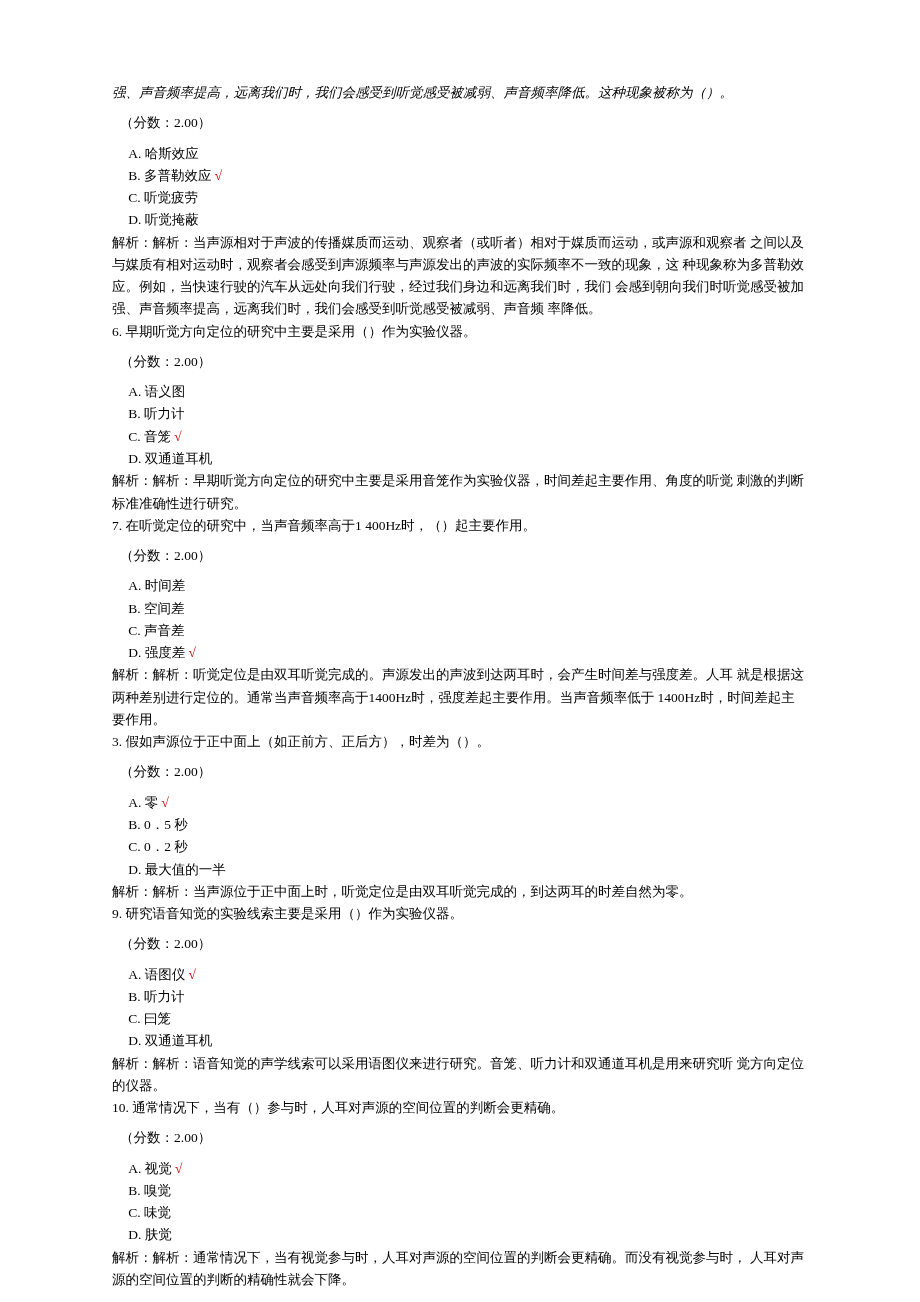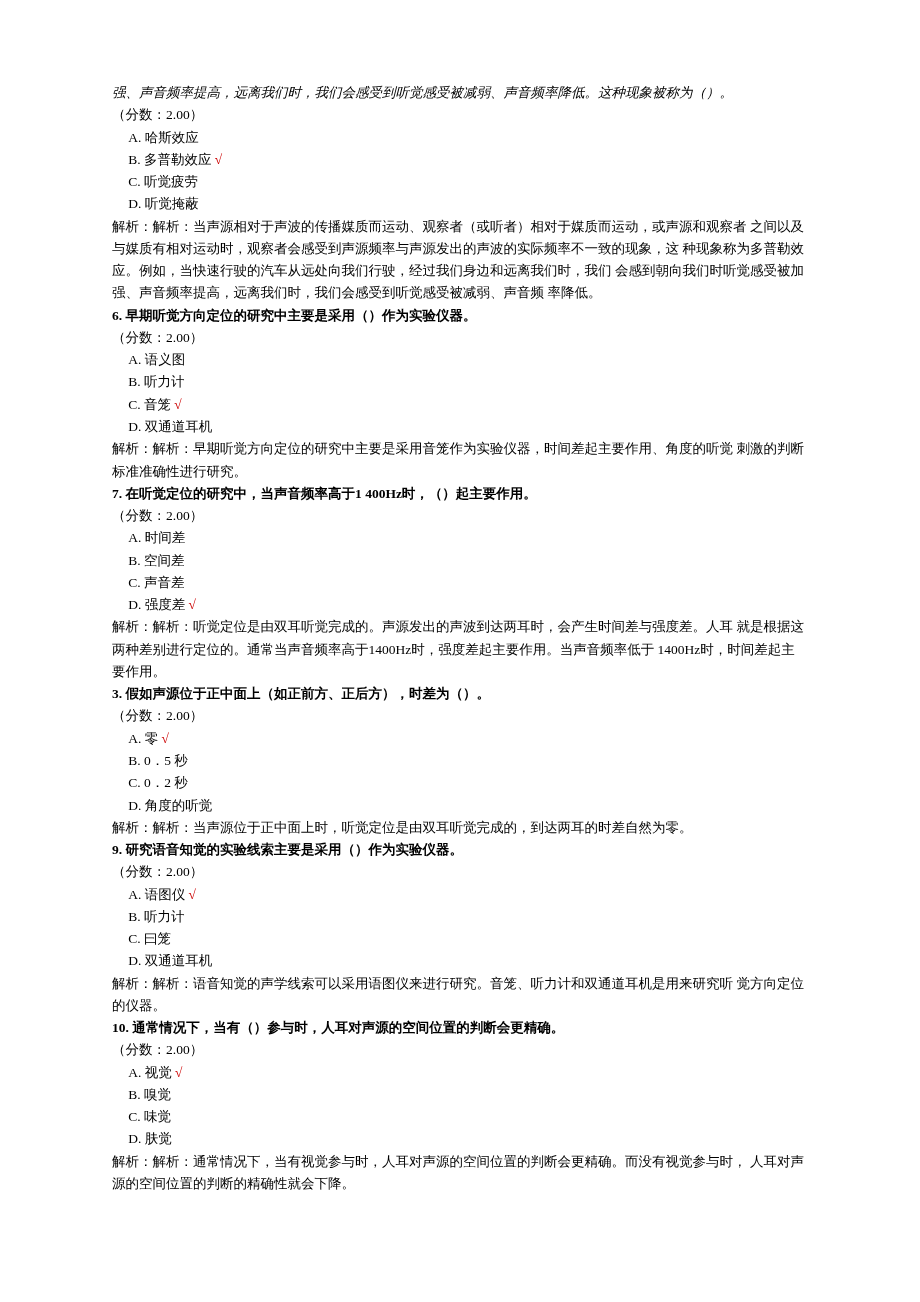--- a/index.html
+++ b/index.html
@@ -7,25 +7,25 @@
     font-size: 13.5px;
     line-height: 1.65;
     color: #000;
     background: #fff;
     margin: 0;
     padding: 82px 112px 60px 112px;
     width: 920px;
     box-sizing: border-box;
   }
   .para { margin: 0; font-style: italic; }
-  .score { margin: 0; font-family: Liberation Serif, serif; }
+  .score { margin: 8px; font-family: Liberation Serif, serif; }
   .opt { margin: 0; padding-left: 1.2em; font-family: Liberation Serif, serif; }
   .correct { color: #c00; }
   .analysis { margin: 0; }
-  .q-stem { margin: 0; font-weight: bold; }
+  .q-stem { margin: 0; }
 </style>
 </head>
 <body>
 
 <p class="para">强、声音频率提高，远离我们时，我们会感受到听觉感受被减弱、声音频率降低。这种现象被称为（）。</p>
 <p class="score">（分数：2.00）</p>
 <p class="opt">A.  哈斯效应</p>
 <p class="opt"><span>B.  多普勒效应 </span><span class="correct">√</span></p>
 <p class="opt">C.  听觉疲劳</p>
 <p class="opt">D.  听觉掩蔽</p>
@@ -45,21 +45,21 @@
 <p class="opt">B.  空间差</p>
 <p class="opt">C.  声音差</p>
 <p class="opt"><span>D.  强度差 </span><span class="correct">√</span></p>
 <p class="analysis">解析：解析：听觉定位是由双耳听觉完成的。声源发出的声波到达两耳时，会产生时间差与强度差。人耳 就是根据这两种差别进行定位的。通常当声音频率高于1400Hz时，强度差起主要作用。当声音频率低于 1400Hz时，时间差起主要作用。</p>
 
 <p class="q-stem">3.  假如声源位于正中面上（如正前方、正后方），时差为（）。</p>
 <p class="score">（分数：2.00）</p>
 <p class="opt"><span>A.  零 </span><span class="correct">√</span></p>
 <p class="opt">B.  0．5 秒</p>
 <p class="opt">C.  0．2 秒</p>
-<p class="opt">D.  角度的听觉</p>
+<p class="opt">D.  最大值的一半</p>
 <p class="analysis">解析：解析：当声源位于正中面上时，听觉定位是由双耳听觉完成的，到达两耳的时差自然为零。</p>
 
 <p class="q-stem">9.  研究语音知觉的实验线索主要是采用（）作为实验仪器。</p>
 <p class="score">（分数：2.00）</p>
 <p class="opt"><span>A.  语图仪 </span><span class="correct">√</span></p>
 <p class="opt">B.  听力计</p>
 <p class="opt">C.  曰笼</p>
 <p class="opt">D.  双通道耳机</p>
 <p class="analysis">解析：解析：语音知觉的声学线索可以采用语图仪来进行研究。音笼、听力计和双通道耳机是用来研究听 觉方向定位的仪器。</p>
 

